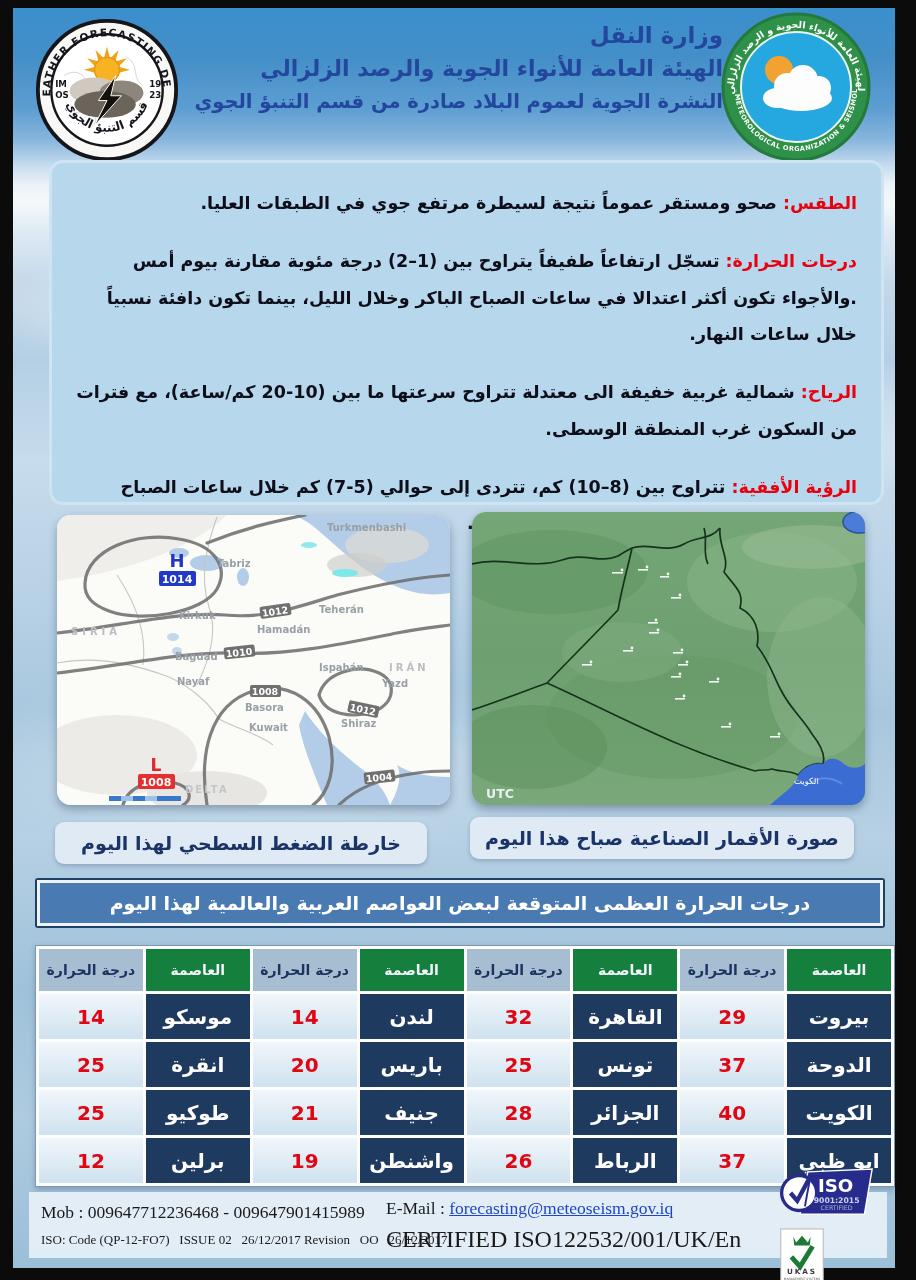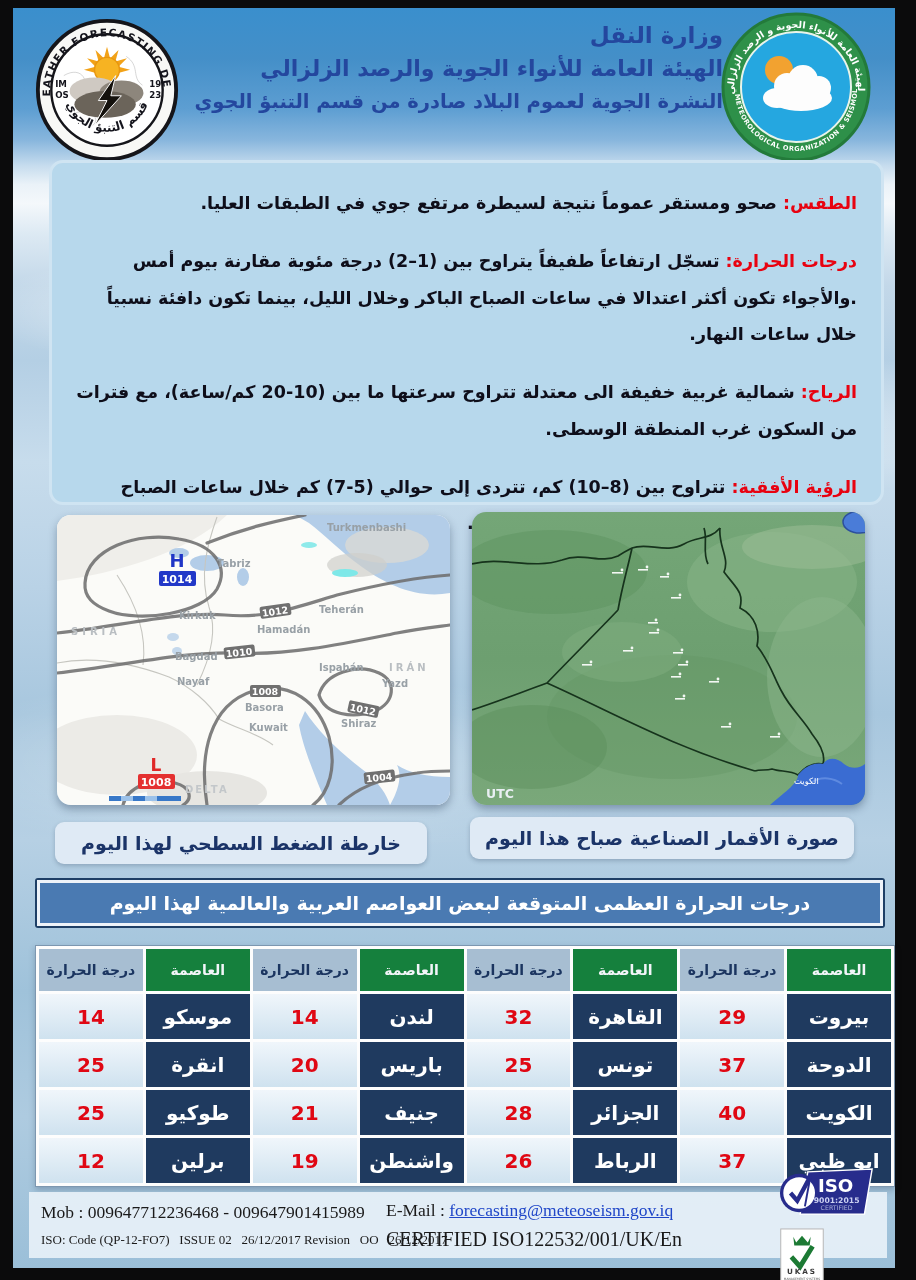--- a/index.html
+++ b/index.html
@@ -84,21 +84,21 @@
     position:absolute;left:16px;top:1184px;width:858px;height:66px;box-sizing:border-box;
     background:rgba(237,244,250,.85);display:flex;align-items:center;
     padding:4px 12px;font-family:"Liberation Serif",serif;color:#1a1a1a;
   }
   .f-left{width:345px;}
   .f-mob{font-size:17.5px;white-space:pre;}
   .f-iso{font-size:13px;margin-top:9px;white-space:pre;}
   .f-mid{flex:1;}
   .f-email{font-size:17.5px;}
   .f-email a{color:#1f46c8;}
-  .f-cert{font-size:20px;margin-top:7px;}
+  .f-cert{font-size:24px;margin-top:7px;}
   .badges{display:flex;gap:8px;flex-direction:column;}
   svg text{font-family:"DejaVu Sans",sans-serif;}
 </style>
 </head>
 <body>
 
 <div class="page">
   <div class="clouds"></div>
 
   <svg class="logo logo-left" viewBox="0 0 150 150">

